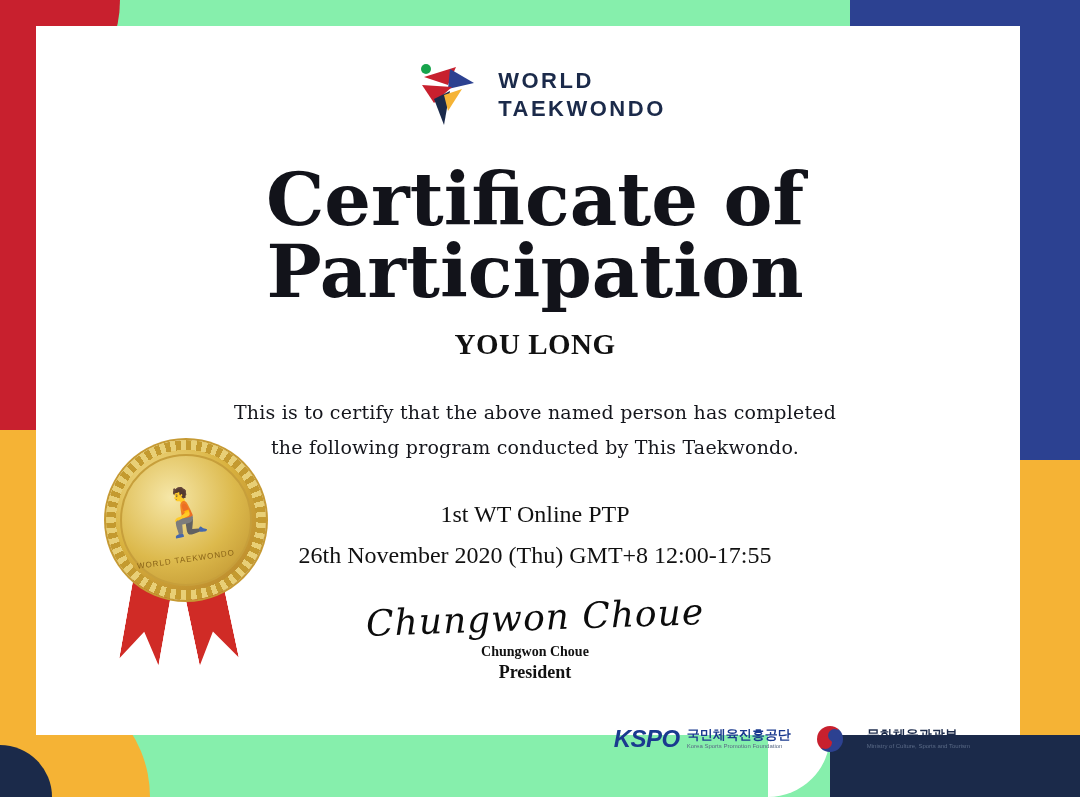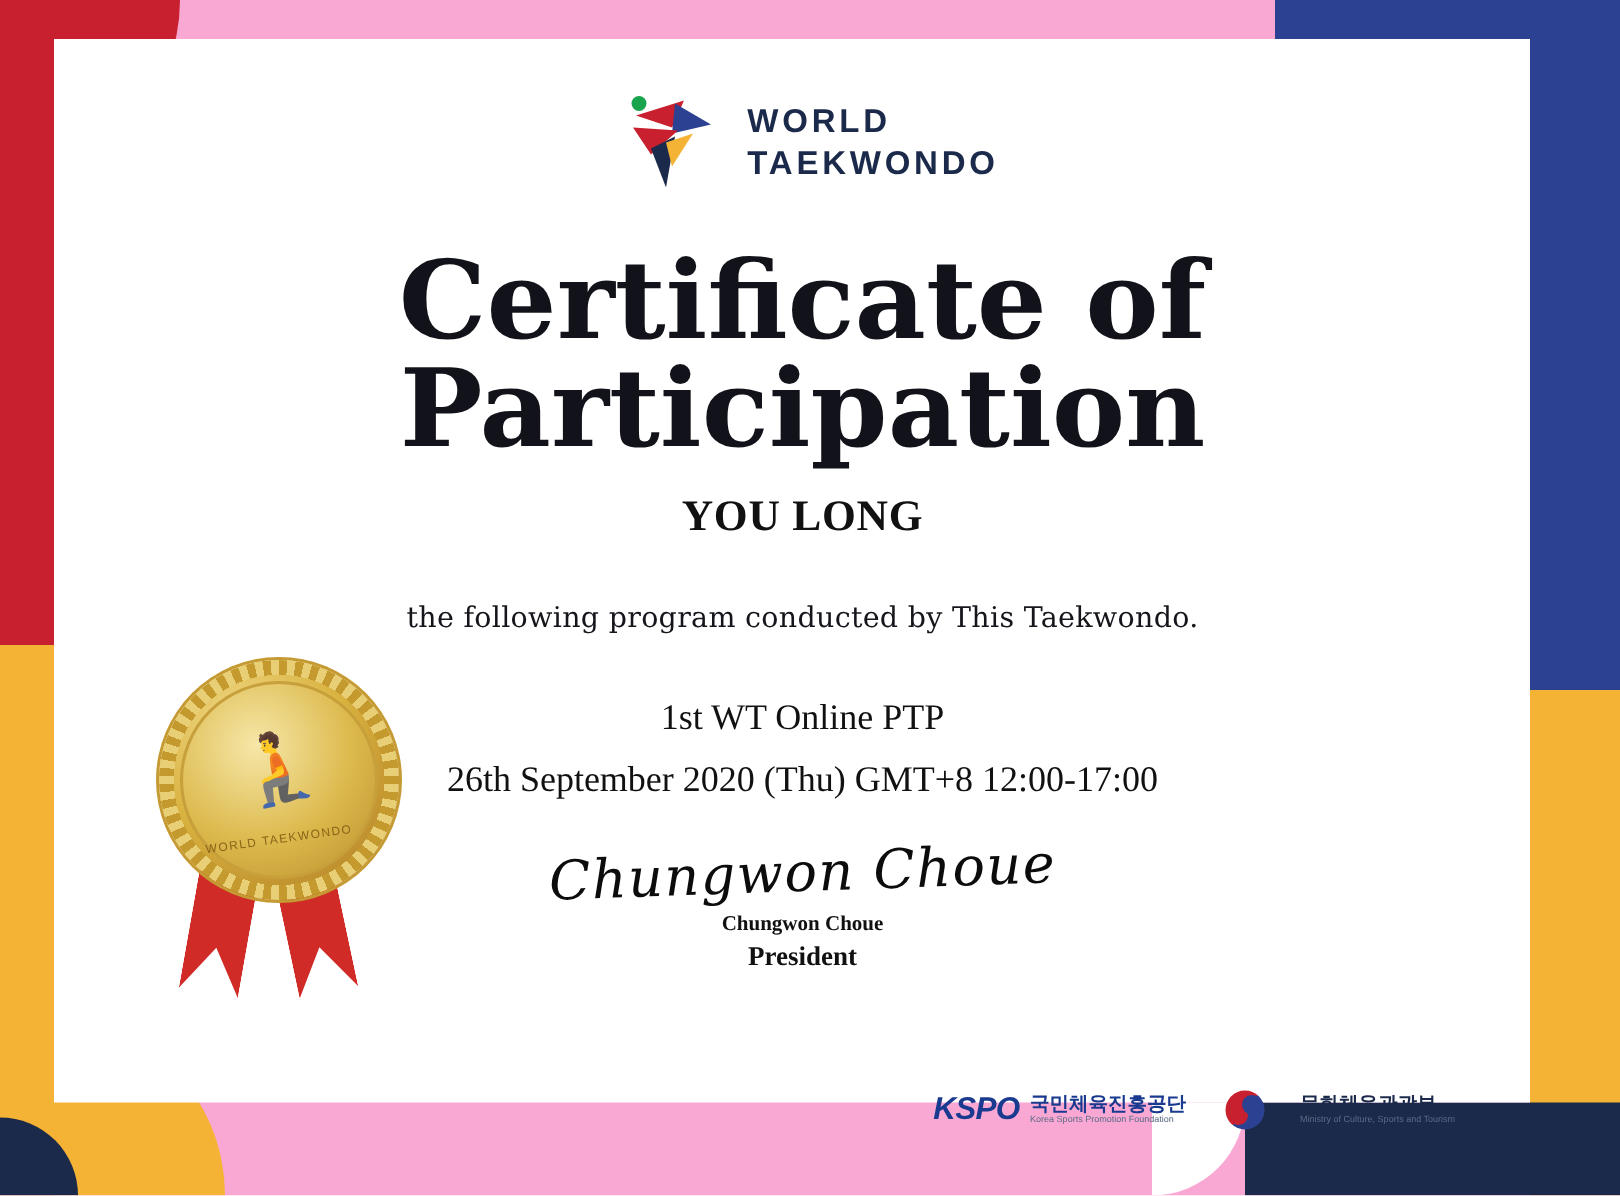--- a/index.html
+++ b/index.html
@@ -11,21 +11,21 @@
     width: 1080px;
     height: 797px;
     font-family: "Liberation Serif", serif;
     overflow: hidden;
   }
 
   #certificate {
     position: relative;
     width: 1080px;
     height: 797px;
-    background: #f9a8d4;
+    background: #86efac;
     overflow: hidden;
   }
 
   
   .corner {
     position: absolute;
     pointer-events: none;
   }
 
   
@@ -334,21 +334,21 @@
   }
   .kspo {
     display: flex;
     align-items: center;
     gap: 7px;
   }
   .kspo-mark {
     font-family: "Liberation Sans", sans-serif;
     font-weight: bold;
     font-style: italic;
-    font-size: 21px;
+    font-size: 24px;
     color: #1a3a8f;
     letter-spacing: -0.5px;
   }
   .kspo-text .k-kr {
     font-family: "Liberation Sans", sans-serif;
     font-weight: bold;
     font-size: 13px;
     color: #1a3a8f;
     display: block;
     line-height: 1.1;
@@ -442,25 +442,26 @@
         <div>TAEKWONDO</div>
       </div>
     </div>
 
     <div class="cert-title"><span>Certificate of Participation</span></div>
 
     <div class="recipient">YOU LONG</div>
 
 
     <div class="statement">
+      <div>This is to certify that the above named person has completed</div>
       <div>the following program conducted by This Taekwondo.</div>
     </div>
 
     <div class="program">1st WT Online PTP</div>
-    <div class="program-date">26th September 2020 (Thu) GMT+8 12:00-17:00</div>
+    <div class="program-date">26th November 2020 (Thu) GMT+8 12:00-17:55</div>
 
     <div>
       <div class="signature">Chungwon Choue</div>
       <div class="sig-name">Chungwon Choue</div>
       <div class="sig-role">President</div>
     </div>
   </div>
 
   <div class="seal">
     <div class="ribbon">

